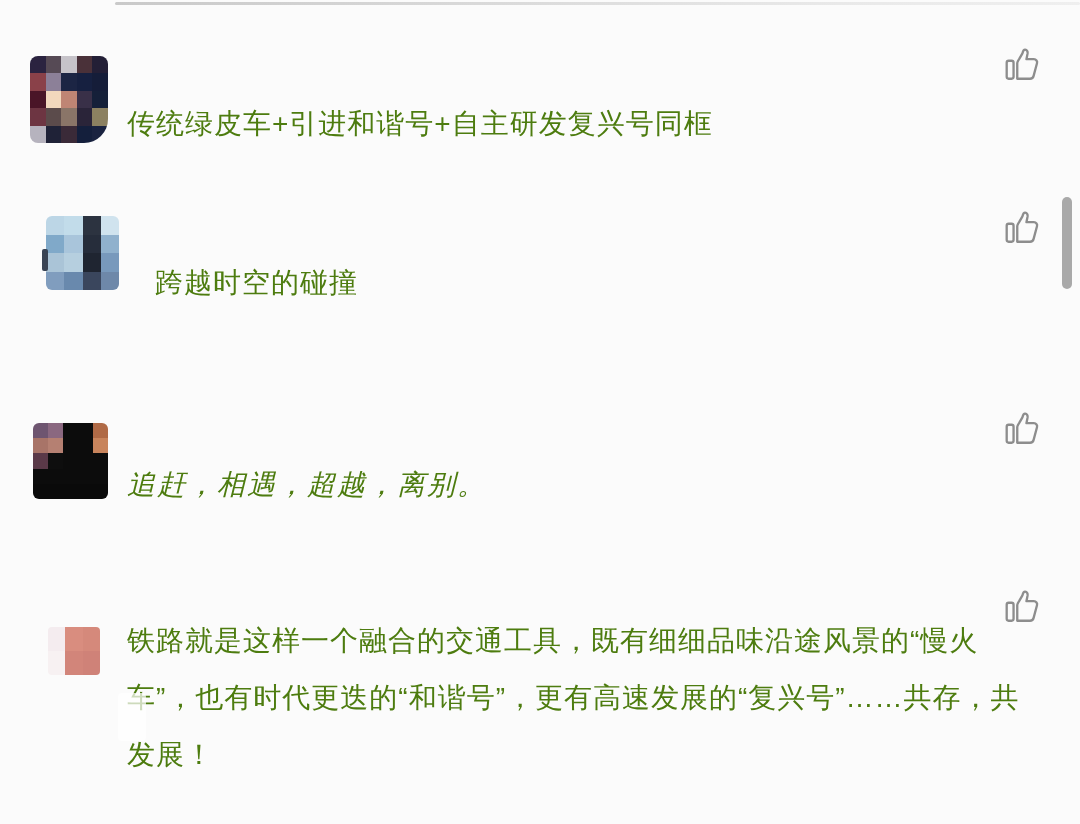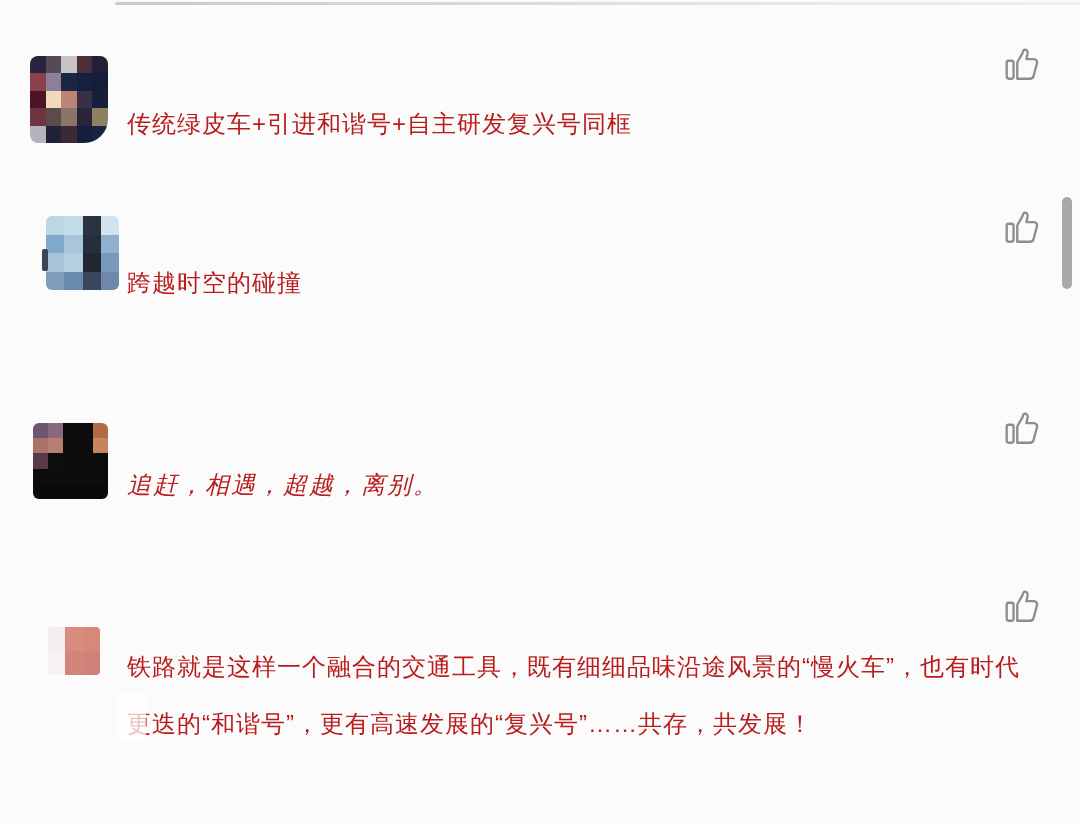--- a/index.html
+++ b/index.html
@@ -24,28 +24,28 @@
   .av1{left:30px;top:56px;width:78px;height:87px;border-radius:8px 8px 24px 8px;}
   .av2{left:46px;top:216px;width:73px;height:74px;border-radius:6px;}
   .av3{left:33px;top:423px;width:75px;height:76px;border-radius:6px;}
   .av4{left:48px;top:627px;width:52px;height:48px;border-radius:4px;}
   .av2-notch{
     position:absolute;left:42px;top:249px;width:6px;height:22px;
     background:#3a4454;border-radius:2px;
   }
 
   .cmt-text{
-    position:absolute;left:127px;color:#b91c1c;
-    font-size:24px;line-height:57px;letter-spacing:1px;
+    position:absolute;left:127px;color:#4d7c0f;
+    font-size:28px;line-height:57px;letter-spacing:1px;
     white-space:nowrap;
   }
   .t1{top:95px;}
-  .t2{top:254px;}
+  .t2{top:254px;margin-left:28px;}
   .t3{top:456px;letter-spacing:2px;font-style:italic;}
-  .t4{top:638px;width:905px;white-space:normal;}
+  .t4{top:612px;width:905px;white-space:normal;}
 
   
   .smudge{
     position:absolute;left:118px;top:693px;width:28px;height:48px;
     background:rgba(255,255,255,.72);border-radius:4px;
   }
 
   .like{
     position:absolute;width:38px;height:38px;cursor:pointer;
     color:var(--like-color,#8d8d8d);

